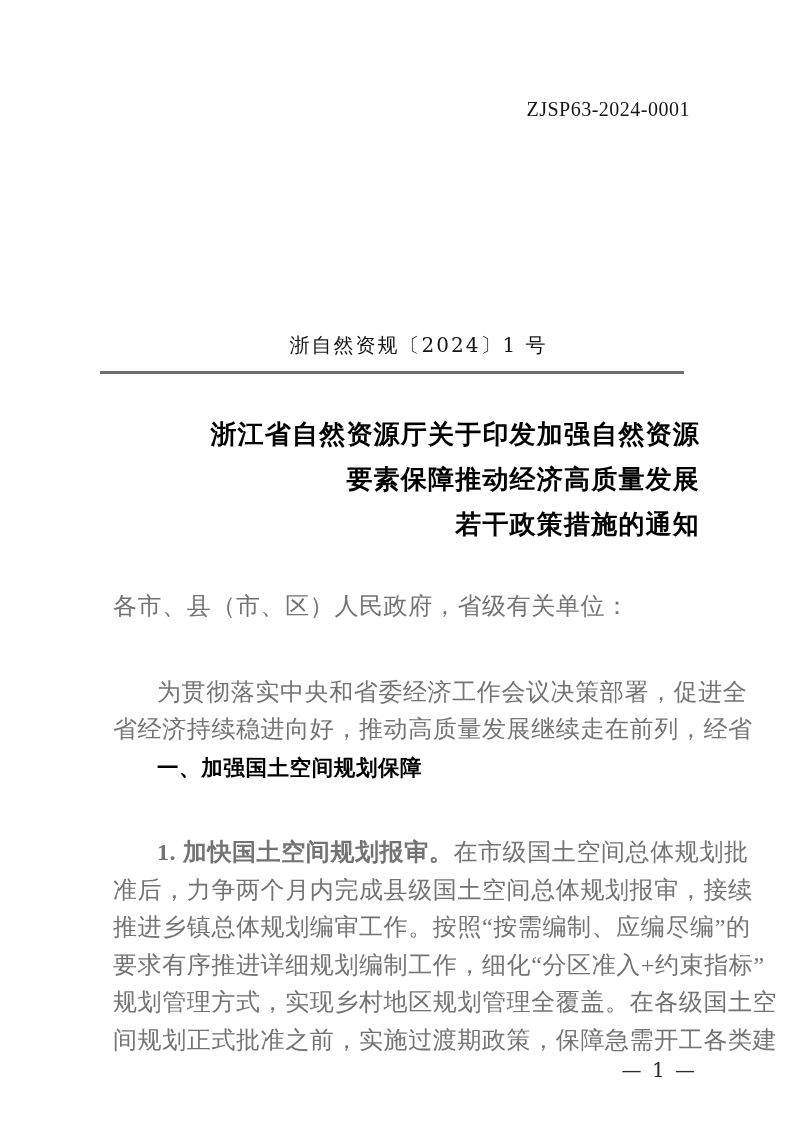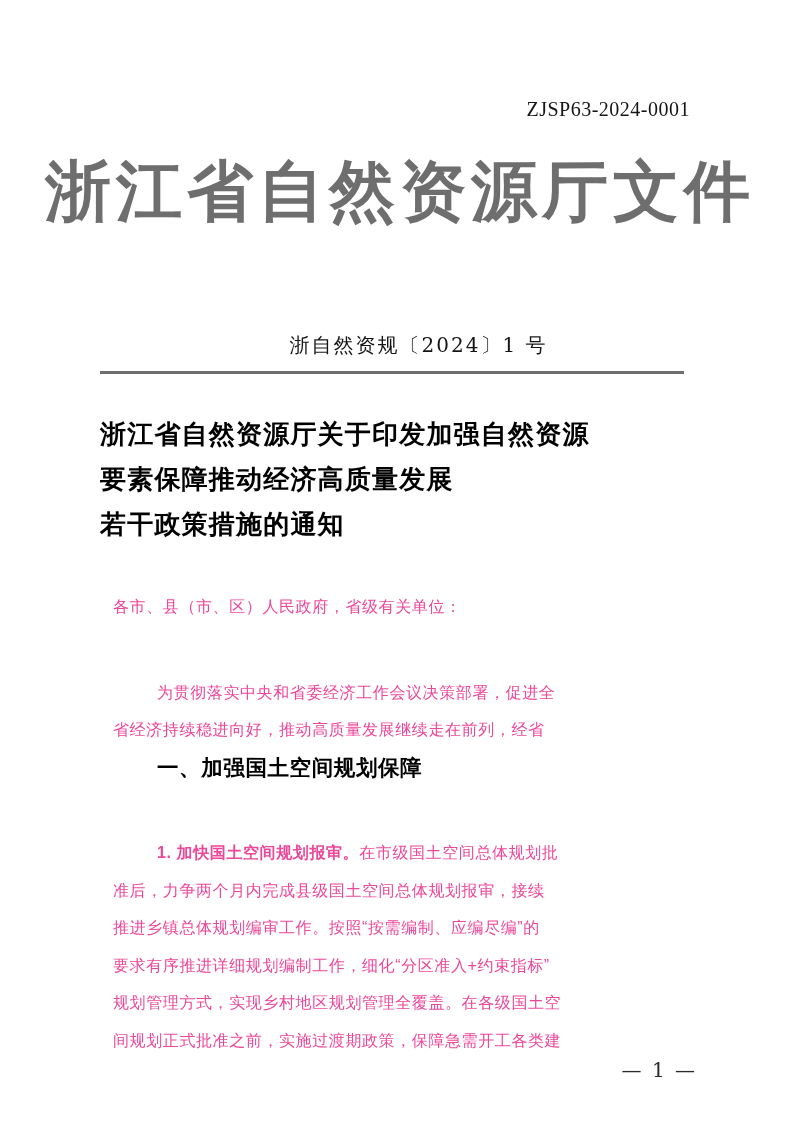--- a/index.html
+++ b/index.html
@@ -76,45 +76,45 @@
     height: 3px;
     background: #6f6f6f;
   }
 
   
   .title-block {
     position: absolute;
     top: 412px;
     left: 100px;
     width: 600px;
-    text-align: left;
+    text-align: right;
   }
   .title-line {
     font-family: "DejaVu Serif", "Liberation Serif", serif;
     font-weight: bold;
     font-size: 26px;
     line-height: 45px;
     letter-spacing: 1.2px;
     color: #000;
     white-space: nowrap;
   }
 
   
   .body-block {
     position: absolute;
     top: 588px;
     left: 113px;
     width: 578px;
   }
   .body-line {
-    font-family: Liberation Sans, sans-serif;
-    font-size: 16px;
+    font-family: Liberation Serif, serif;
+    font-size: 24px;
     line-height: 37.5px;
     letter-spacing: 0.6px;
-    color: #ec4899;
+    color: #737373;
     white-space: nowrap;
   }
   .body-line.indent { text-indent: 44px; margin-top: 48px; }
 
   .heading-line {
     font-family: "DejaVu Sans", "Liberation Sans", sans-serif;
     font-weight: bold;
     font-size: 21.5px;
     line-height: 37.5px;
     letter-spacing: 0.6px;
@@ -140,21 +140,20 @@
     white-space: nowrap;
   }
 </style>
 </head>
 <body>
 
 <div class="page">
 
   <div class="doc-serial">ZJSP63-2024-0001</div>
 
-  <div class="masthead">浙江省自然资源厅文件</div>
 
   <div class="ref-number">浙自然资规〔2024〕1 号</div>
 
   <div class="divider"></div>
 
   <div class="title-block">
     <div class="title-line">浙江省自然资源厅关于印发加强自然资源</div>
     <div class="title-line">要素保障推动经济高质量发展</div>
     <div class="title-line">若干政策措施的通知</div>
   </div>

